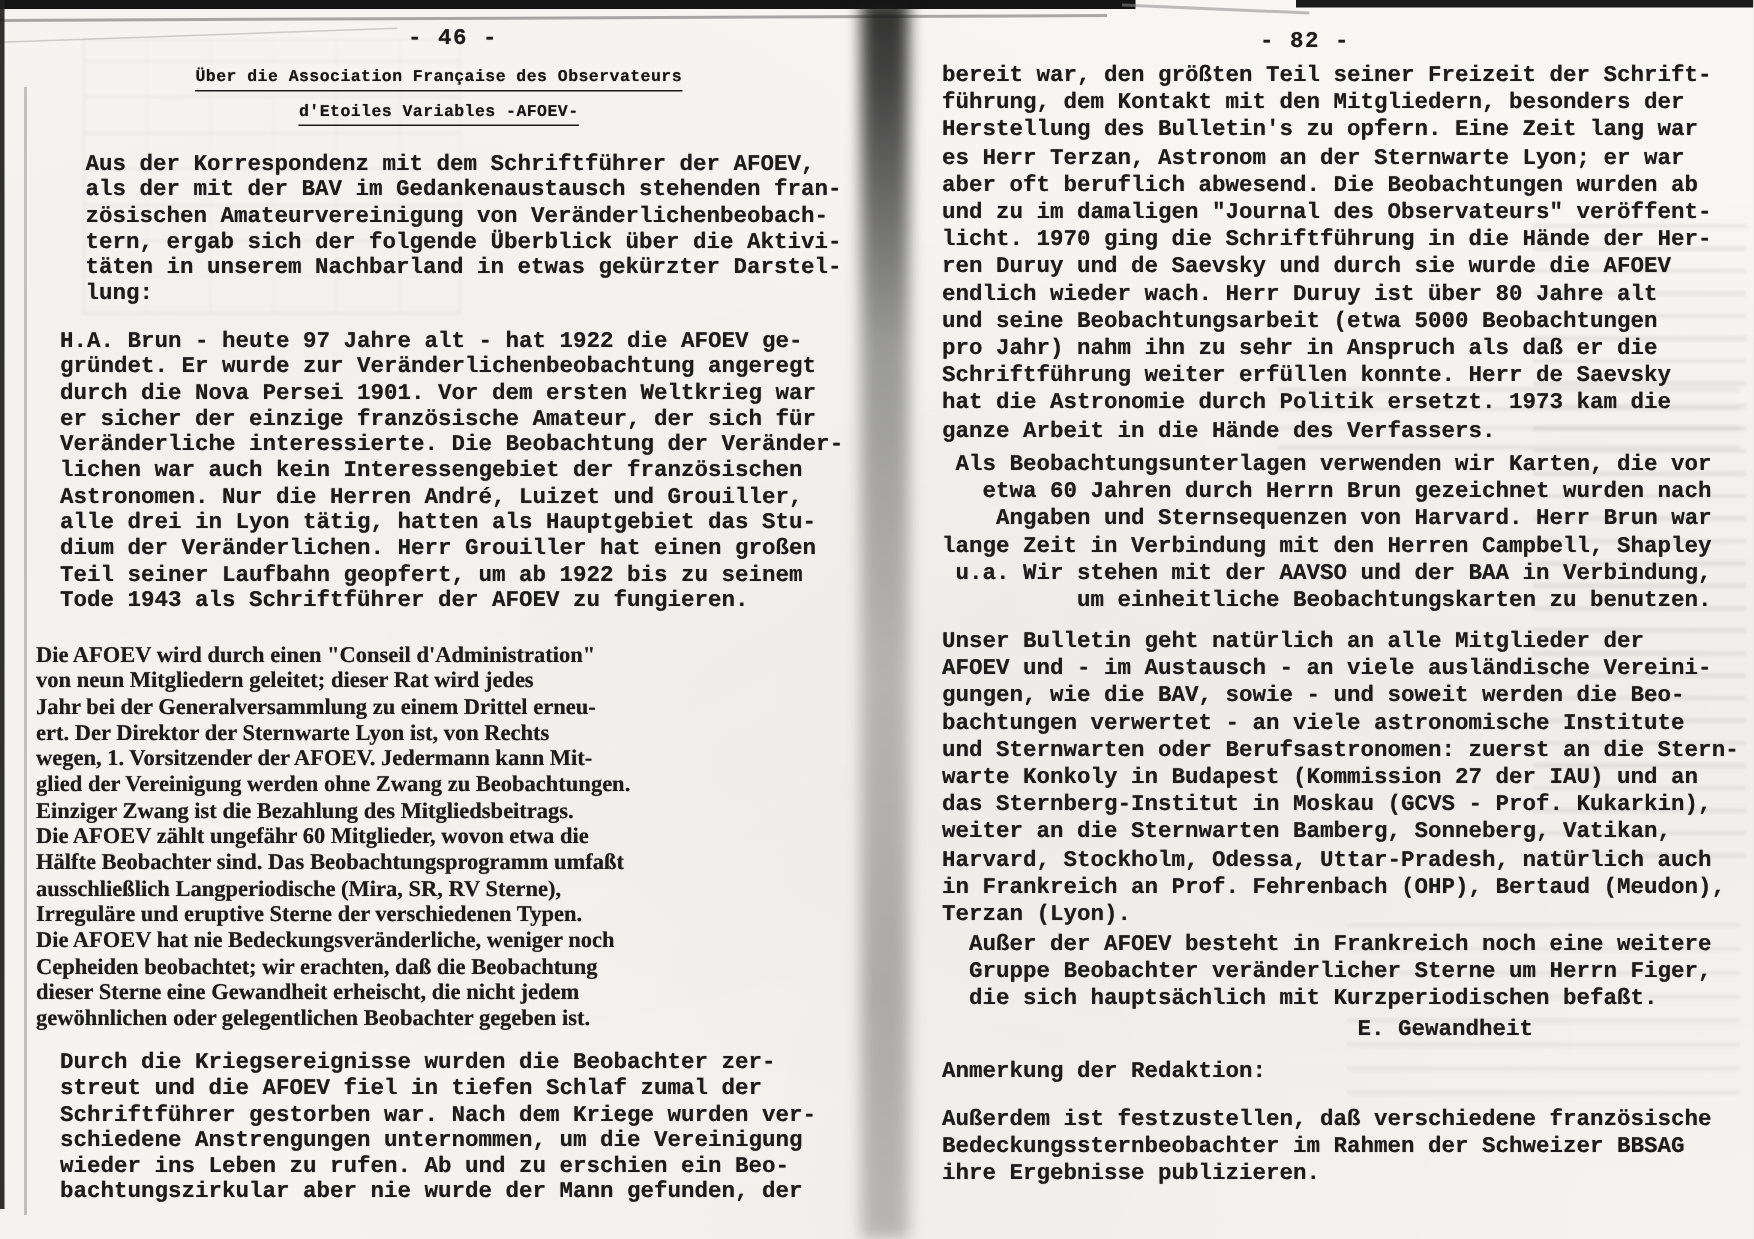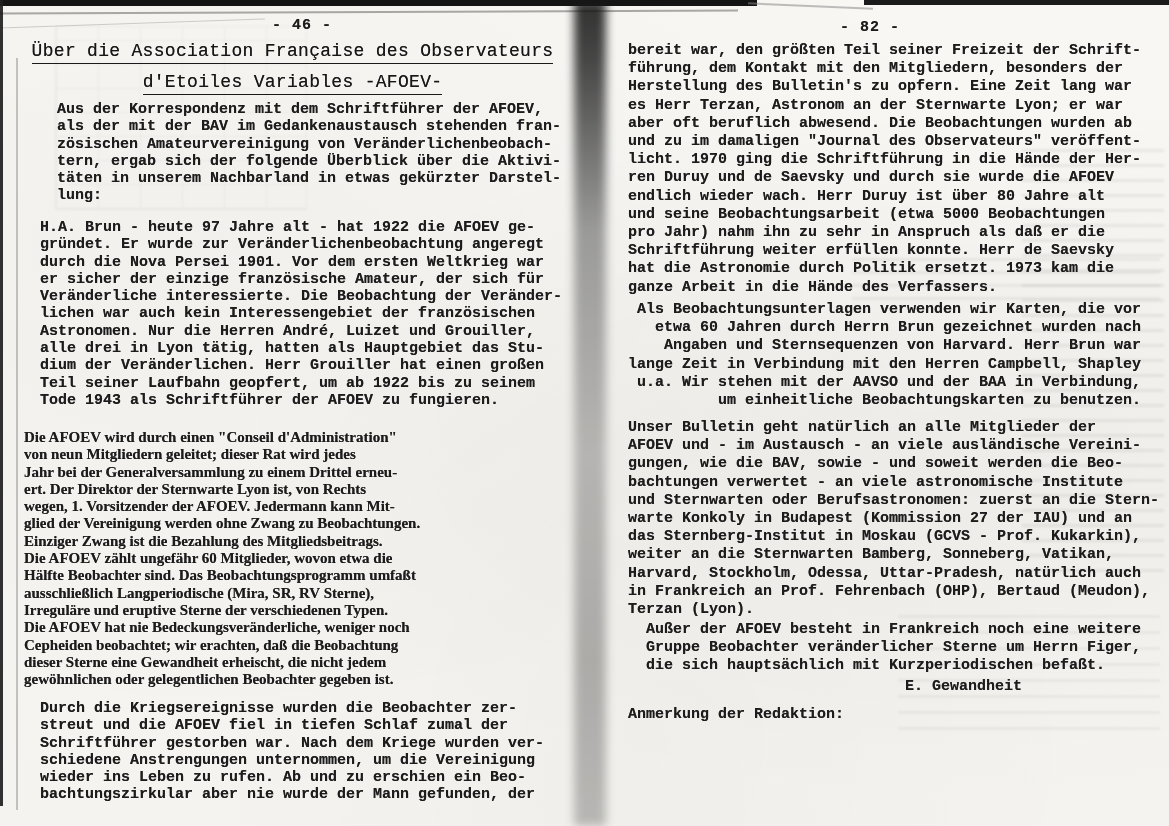--- a/index.html
+++ b/index.html
@@ -27,21 +27,21 @@
   .left-para{line-height:17.3px;}
   .right-para{line-height:18.2px;}
   .pagenum{font-size:15px;letter-spacing:1px;}
   .heading{
     position:absolute;left:30px;top:41px;width:525px;
     text-align:center;
   }
   .heading .hl{
     display:inline-block;
     font-family:"Liberation Mono","DejaVu Sans Mono",monospace;
-    font-weight:400;font-size:18px;color:#161616;
+    font-weight:700;font-size:11px;color:#161616;
     letter-spacing:0.3px;
     border-bottom:1.6px solid #1a1a1a;
     padding-bottom:2px;
     text-shadow:0 0 0.5px rgba(25,25,25,0.7);
   }
   .heading .hl2{margin-top:8px;}
   
   .topbar-l{position:absolute;left:0;top:0;width:757px;height:6px;background:#141414;}
   .topbar-r{position:absolute;left:864px;top:0;width:305px;height:5px;background:#1b1b1b;}
   .topbar-gap-line{position:absolute;left:748px;top:5px;width:125px;height:2px;background:#8a8a8a;opacity:.55;transform:rotate(2.5deg);}
@@ -175,14 +175,17 @@
 in Frankreich an Prof. Fehrenbach (OHP), Bertaud (Meudon),
 Terzan (Lyon).</div>
   <div class="mono right-para" style="left:628px;top:621px;margin-left:18px;">Außer der AFOEV besteht in Frankreich noch eine weitere
 Gruppe Beobachter veränderlicher Sterne um Herrn Figer,
 die sich hauptsächlich mit Kurzperiodischen befaßt.</div>
 
   <div class="mono" style="left:905px;top:678px;">E. Gewandheit</div>
 
   <div class="mono" style="left:628px;top:706px;">Anmerkung der Redaktion:</div>
 
+  <div class="mono right-para" style="left:628px;top:738px;">Außerdem ist festzustellen, daß verschiedene französische
+Bedeckungssternbeobachter im Rahmen der Schweizer BBSAG
+ihre Ergebnisse publizieren.</div>
 
 </div>
 
 </body></html>

